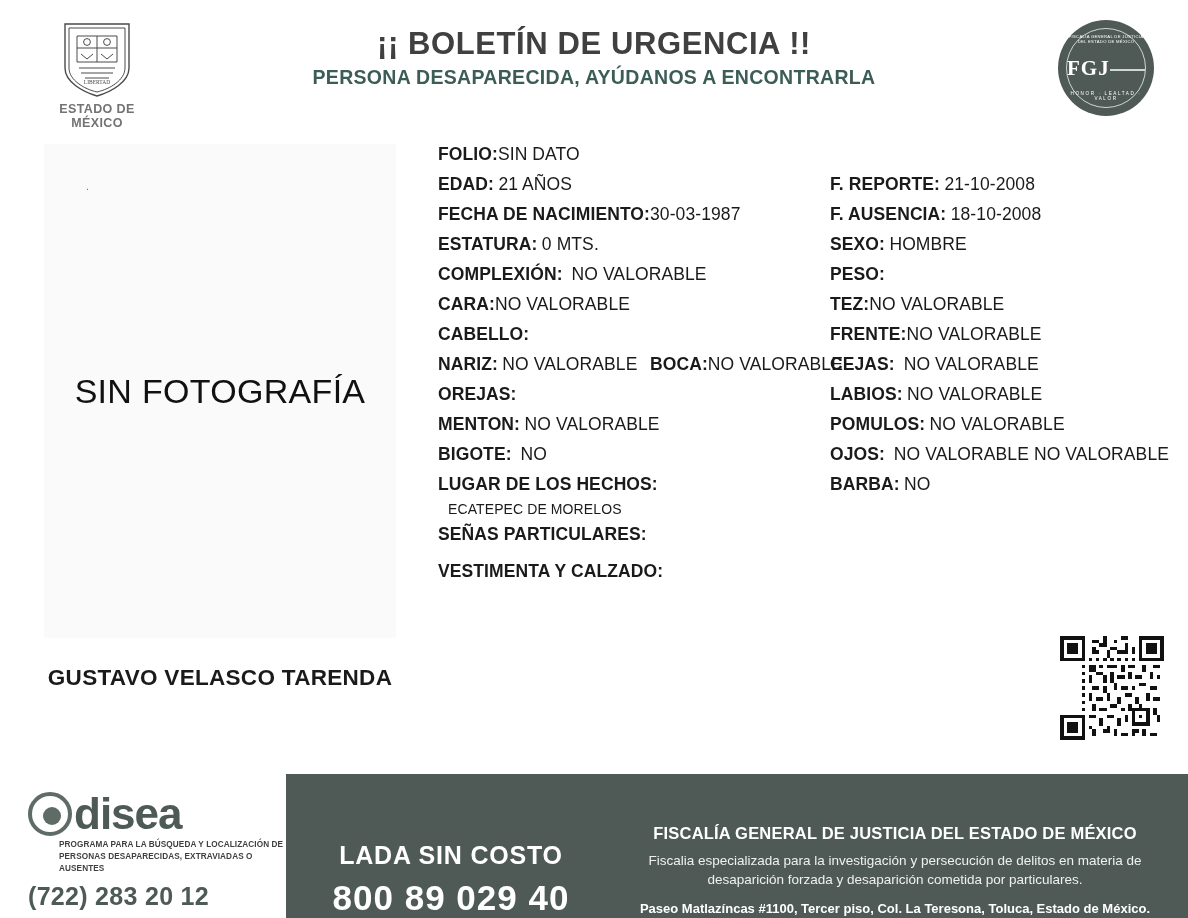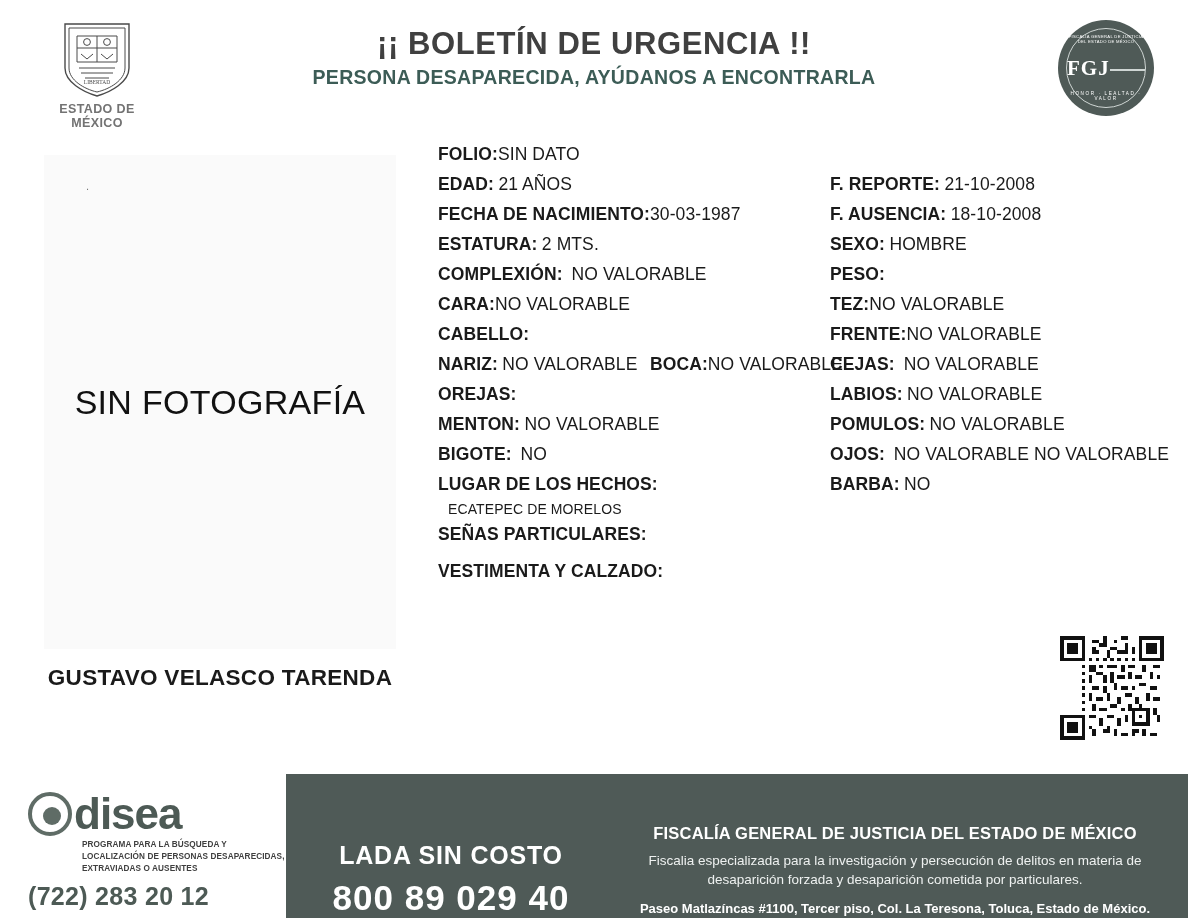--- a/index.html
+++ b/index.html
@@ -102,21 +102,21 @@
   }
   .fgj-bar {
     width: 46px; height: 2px;
     background: #cfd6d4;
     margin-top: 3px;
   }
 
   
   .photo-box {
     position: absolute;
-    left: 44px; top: 155px;
+    left: 44px; top: 144px;
     width: 352px; height: 494px;
     background: #fafafa;
     display: flex;
     align-items: center;
     justify-content: center;
   }
   .photo-text {
     font-size: 34px;
     color: #111;
     letter-spacing: .3px;
@@ -201,21 +201,21 @@
     color: #4d5a55;
     letter-spacing: -1px;
     line-height: 1;
   }
   .odisea-sub {
     font-size: 8.2px;
     font-weight: bold;
     color: #3f3f3f;
     line-height: 1.45;
     margin-top: 3px;
-    margin-left: 54px;
+    margin-left: 31px;
     letter-spacing: .1px;
   }
   .odisea-phone {
     font-size: 25px;
     font-weight: bold;
     color: #4d5a55;
     margin-top: 7px;
     letter-spacing: .3px;
   }
   .footer-dark {
@@ -329,21 +329,21 @@
   <div class="field" style="left:0; top:64px;">
     <span class="lbl">FECHA DE NACIMIENTO:</span><span class="val">30-03-1987</span>
   </div>
   <div class="field" style="left:392px; top:64px;">
     <span class="lbl">F. AUSENCIA:</span>
     <span class="val">18-10-2008</span>
   </div>
 
   <div class="field" style="left:0; top:94px;">
     <span class="lbl">ESTATURA:</span>
-    <span class="val">2 MTS.</span>
+    <span class="val">0 MTS.</span>
   </div>
   <div class="field" style="left:392px; top:94px;">
     <span class="lbl">SEXO:</span>
     <span class="val">HOMBRE</span>
   </div>
 
   <div class="field" style="left:0; top:124px;">
     <span class="lbl">COMPLEXIÓN:</span>
     &nbsp;<span class="val">NO VALORABLE</span>
   </div>

